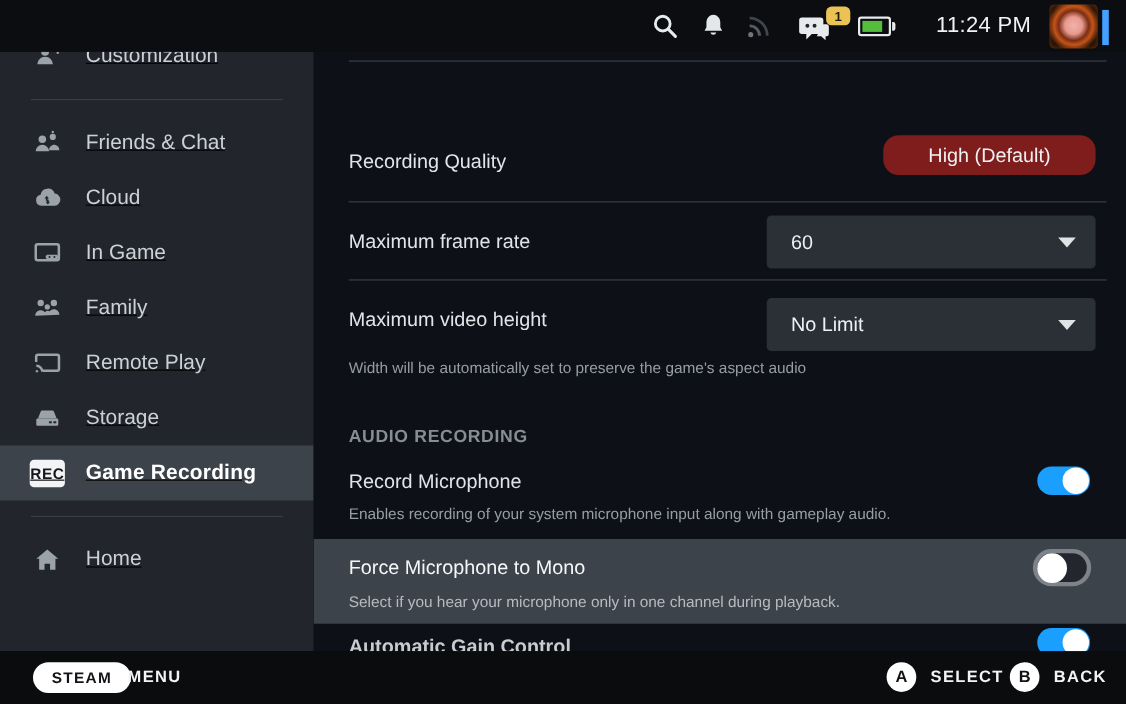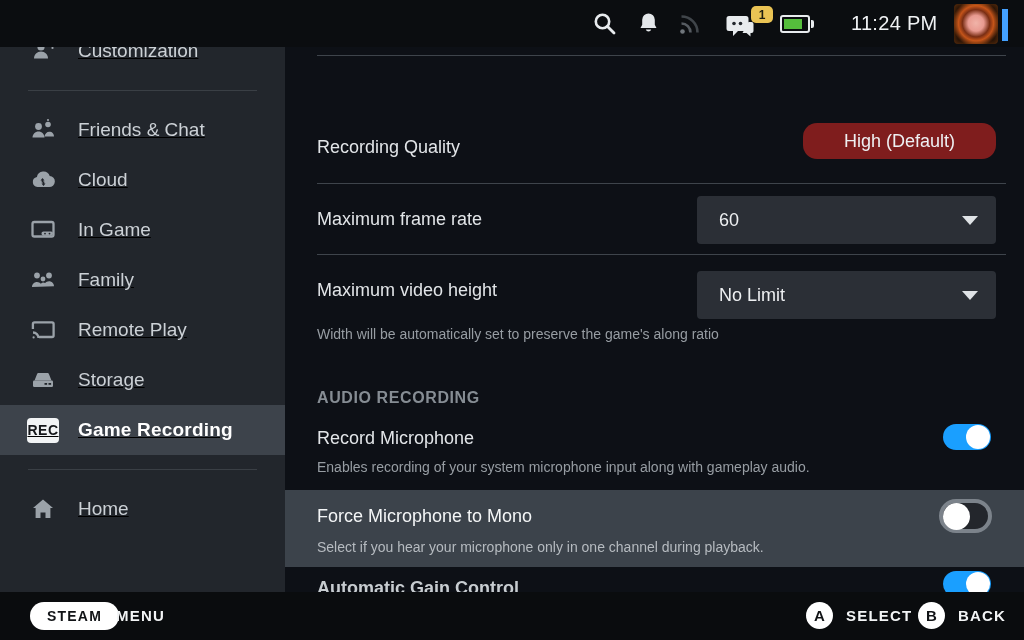--- a/index.html
+++ b/index.html
@@ -234,21 +234,21 @@
       <span class="dd-arrow"></span>
     </div>
 
     <div class="c-divider" style="top:207px;"></div>
 
     <div class="row-label" style="top:233px;">Maximum video height</div>
     <div class="dropdown" style="top:224px;">
       <span class="dd-value">No Limit</span>
       <span class="dd-arrow"></span>
     </div>
-    <div class="row-note" style="top:279px;">Width will be automatically set to preserve the game's along ratio</div>
+    <div class="row-note" style="top:279px;">Width will be automatically set to preserve the game's aspect audio</div>
 
     <div class="sec-title" style="top:342px;">AUDIO RECORDING</div>
 
     <div class="row-label" style="top:381px;">Record Microphone</div>
     <div class="toggle-on on" style="left:658px; top:377px;">
       <div class="knob"></div>
     </div>
     <div class="row-note" style="top:412px;">Enables recording of your system microphone input along with gameplay audio.</div>
 
     <div class="focus-row" style="top:443px;">

